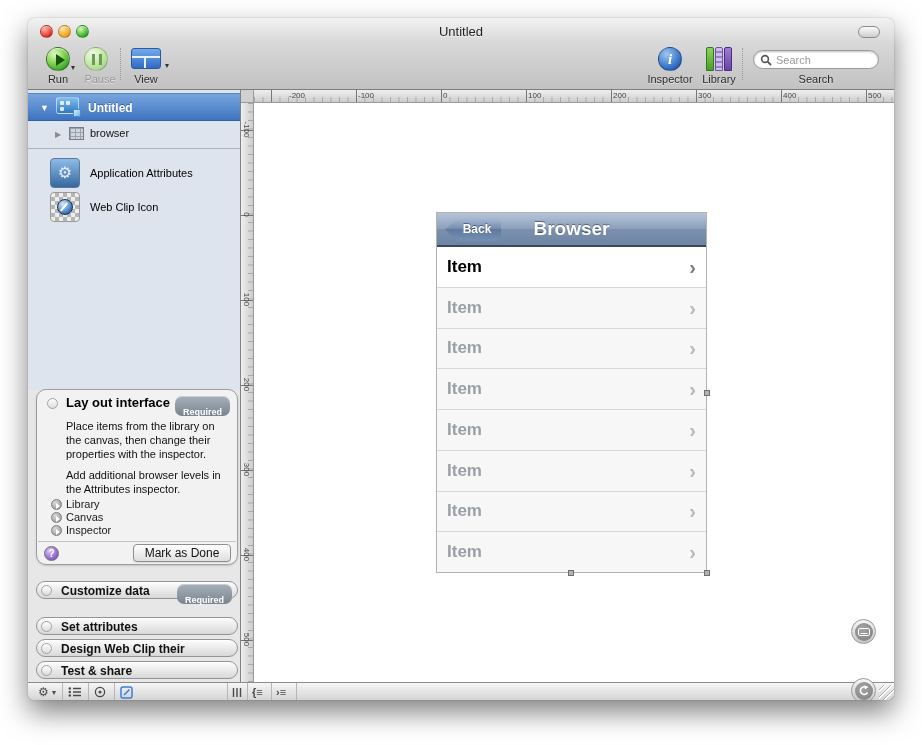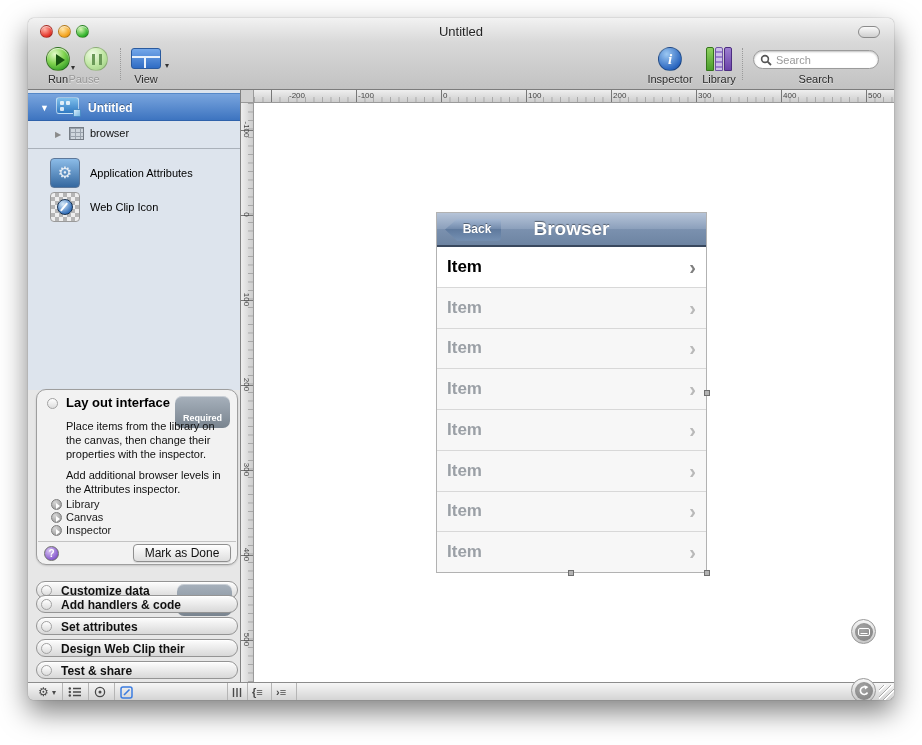--- a/index.html
+++ b/index.html
@@ -98,21 +98,21 @@
     background:linear-gradient(#fbfbfb,#d2d2d2); border-top:1px solid #9c9c9c; border-bottom:1px solid #9c9c9c;
     font-size:11px; font-weight:bold; color:#1c1c1c; line-height:16px; padding-left:6px; }
   .wf-area { position:absolute; left:0; right:0; top:300px; bottom:0; background:#e7e7e7; }
 
   .wf-card { position:absolute; left:8px; top:299px; width:202px; height:176px; border-radius:10px;
     background:#f2f2f2; border:1px solid #9e9e9e; box-shadow:0 1px 2px rgba(0,0,0,.15); }
   .radio { width:11px; height:11px; border-radius:50%; border:1px solid #a2a2a2;
     background:linear-gradient(#fff,#dcdcdc); }
   .wf-card .radio { position:absolute; left:10px; top:8px; }
   .wf-title { position:absolute; left:29px; top:5px; font-size:13px; font-weight:bold; color:#000; }
-  .badge { height:13px; border-radius:7px; padding:16px 8px; font-size:9px; font-weight:bold; color:#fff;
+  .badge { height:13px; border-radius:7px; padding:10px 8px; font-size:9px; font-weight:bold; color:#fff;
     line-height:13px; background:linear-gradient(#a7b1bc,#79848f); box-shadow:inset 0 1px 0 rgba(255,255,255,.4); }
   .wf-card .badge { position:absolute; right:7px; top:6px; }
   .wf-para { position:absolute; left:29px; width:166px; font-size:11px; line-height:14px; color:#101010; }
   .wf-link { position:absolute; left:29px; height:13px; font-size:11px; color:#1a1a1a; }
   .wf-link .go { position:absolute; left:-15px; top:1px; width:11px; height:11px; border-radius:50%;
     background:radial-gradient(circle at 35% 30%, #d8d8d8, #8f8f8f); border:1px solid #7e7e7e; }
   .wf-link .go i { position:absolute; left:3.5px; top:2.5px; width:0; height:0;
     border-left:4px solid #fff; border-top:3px solid transparent; border-bottom:3px solid transparent; }
   .wf-foot-sep { position:absolute; left:1px; right:1px; top:151px; border-top:1px solid #c3c3c3; }
   .help-btn { position:absolute; left:7px; top:156px; width:15px; height:15px; border-radius:50%;
@@ -201,21 +201,21 @@
 
       <div class="run-circle">
           <span class="play"></span>
         </div>
       <span class="dd" style="left:43px; top:45px;">▾</span>
       <div class="tbtn-label" style="left:6px; top:55px; width:48px;">Run</div>
 
       <div class="pause-circle">
           <span class="bars"></span>
         </div>
-      <div class="tbtn-label" style="left:32px; top:55px; width:48px; color:#9a9a9a;">Pause</div>
+      <div class="tbtn-label" style="left:48px; top:55px; width:48px; color:#9a9a9a;">Pause</div>
 
       <div class="tb-sep" style="left:92px;"></div>
 
       <div class="view-icon">
         <i style="left:0; right:0; top:7px; height:2px;"></i>
         <i style="left:12px; top:9px; bottom:0; width:2px;"></i>
       </div>
       <span class="dd" style="left:137px; top:43px;">▾</span>
       <div class="tbtn-label" style="left:94px; top:55px; width:48px;">View</div>
 
@@ -299,24 +299,20 @@
         </div>
         <div class="wf-foot-sep"></div>
         <div class="help-btn">?</div>
         <div class="done-btn">Mark as Done</div>
       </div>
 
       <div class="pill" style="top:491px;text-align:right;">
         <span class="radio"></span>
         <span class="ptitle">Customize data</span>
         <span class="badge">Required</span>
-      </div>
-      <div class="pill" style="top:505px;">
-        <span class="radio"></span>
-        <span class="ptitle">Add handlers &amp; code</span>
       </div>
       <div class="pill" style="top:527px;">
         <span class="radio"></span>
         <span class="ptitle">Set attributes</span>
       </div>
       <div class="pill" style="top:549px;">
         <span class="radio"></span>
         <span class="ptitle">Design Web Clip their</span>
       </div>
       <div class="pill" style="top:571px;">

